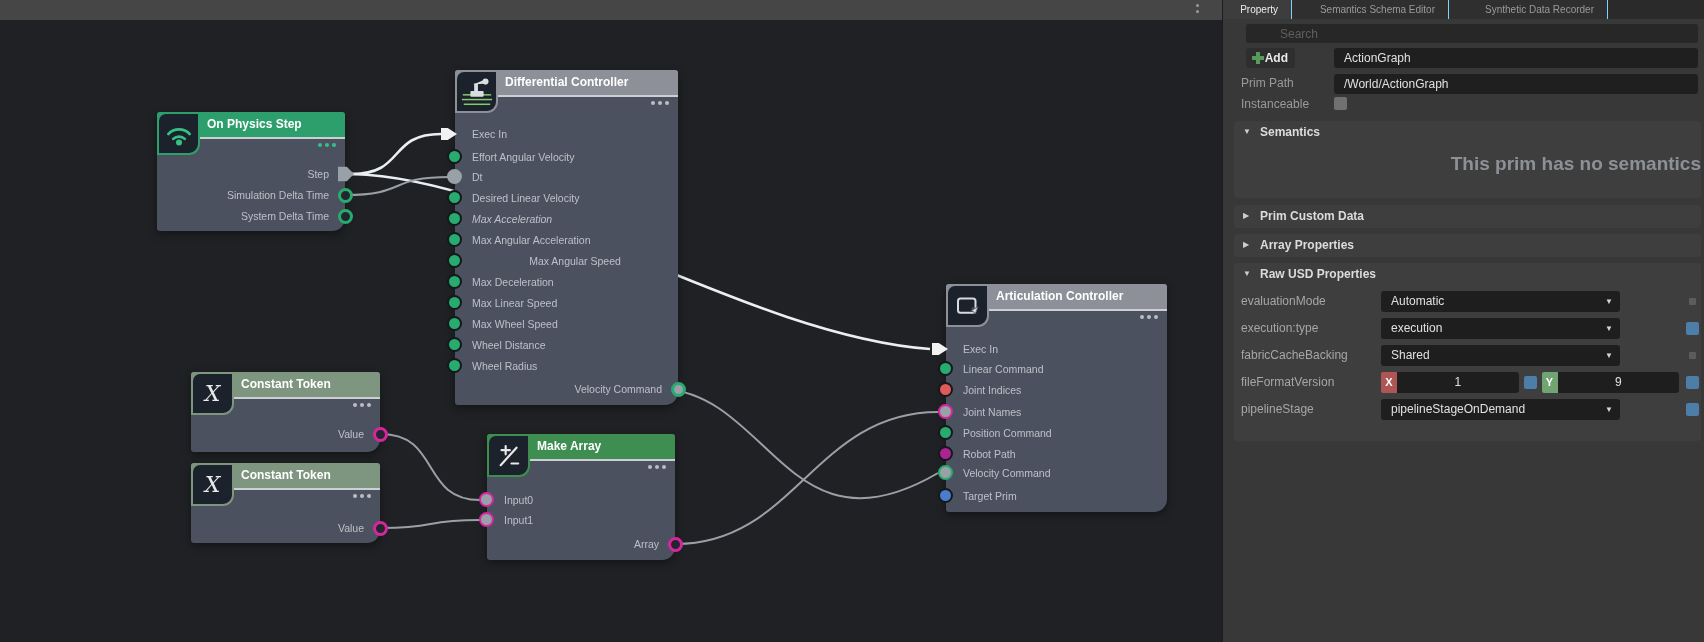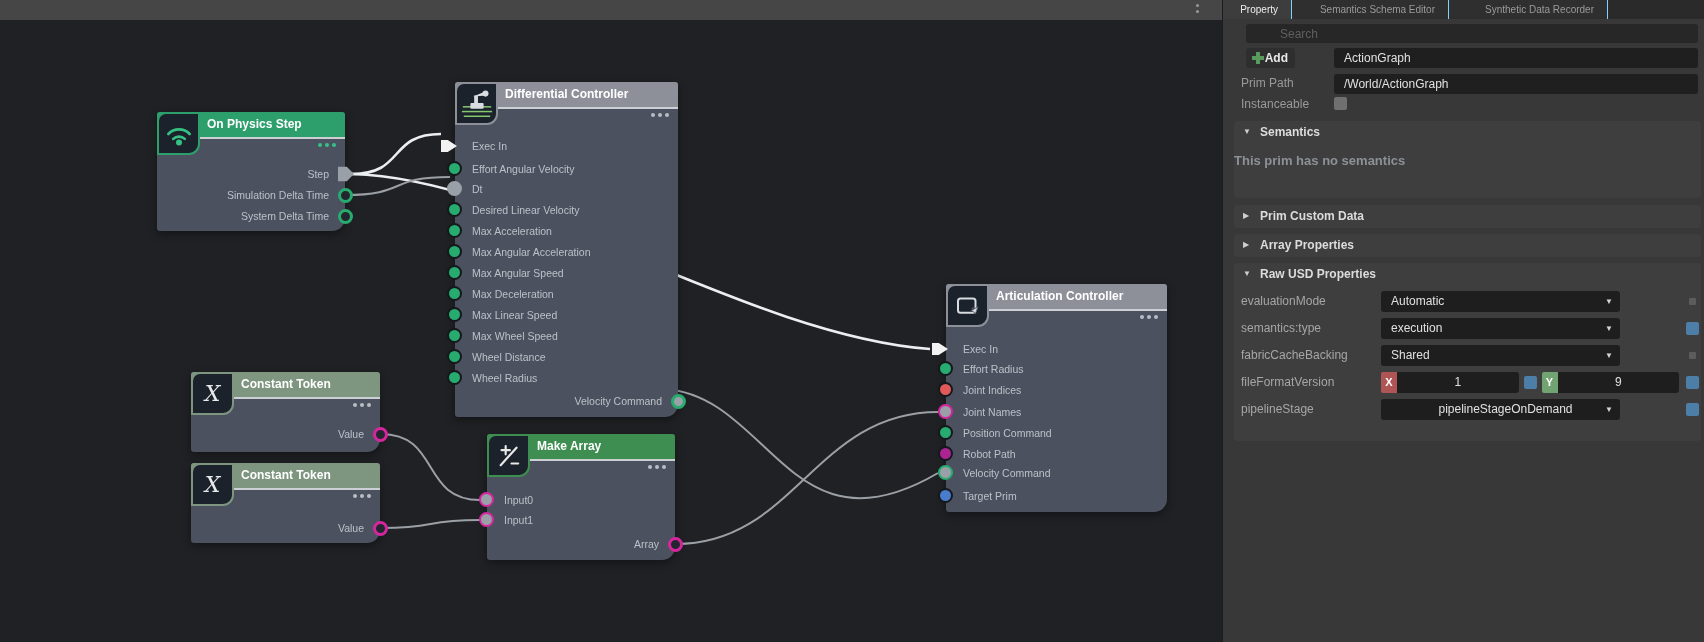--- a/index.html
+++ b/index.html
@@ -58,22 +58,22 @@
   #add-plus::after{content:"";position:absolute;left:0;top:4px;width:12px;height:4px;background:#58995d;}
   .text-field{position:absolute;left:111px;width:364px;height:20px;background:#1f1f1f;border:none;
               border-radius:3px;box-sizing:border-box;color:#e0e0e0;font-size:12px;padding-left:10px;
               font-family:"Liberation Sans",sans-serif;}
   .panel-label{position:absolute;left:18px;color:#9a9a9a;font-size:12px;}
   #instanceable-box{position:absolute;left:111px;top:97px;width:13px;height:13px;background:#707070;border-radius:2px;}
   .section{position:absolute;left:11px;width:467px;background:#3e3e3e;border-radius:4px;}
   .sec-header{position:absolute;left:0;top:0;right:0;height:22px;line-height:22px;}
   .sec-tri{position:absolute;left:9px;top:0;font-size:8px;color:#cfcfcf;line-height:22px;}
   .sec-label{position:absolute;left:26px;font-weight:bold;color:#dcdcdc;font-size:12px;}
-  .sec-empty{position:absolute;left:0;right:0;top:32px;text-align:left;font-weight:bold;
-             font-size:13px;color:#8d9196;}
+  .sec-empty{position:absolute;left:0;right:0;top:32px;text-align:right;font-weight:bold;
+             font-size:19px;color:#8d9196;}
   .raw-row{position:absolute;left:0;right:0;height:27px;}
   .raw-label{position:absolute;left:7px;line-height:21px;color:#a6a6a6;font-size:12px;}
   .dd{position:absolute;left:147px;top:0;width:239px;height:21px;background:#1e1e1e;border-radius:3px;}
   .dd-val{margin-left:10px;line-height:21px;font-size:12px;color:#e0e0e0;}
   .dd-arr{position:absolute;right:7px;top:0;line-height:21px;font-size:8px;color:#d6d6d6;}
   .vec{position:absolute;left:147px;top:0;width:298px;height:21px;display:flex;align-items:center;}
   .axis{width:16px;height:21px;line-height:21px;text-align:center;font-size:11px;font-weight:bold;
         color:#ffffff;border-radius:2px 0 0 2px;flex:none;}
   .vfield{flex:1;height:21px;line-height:21px;background:#1e1e1e;text-align:center;font-size:12px;
           color:#e0e0e0;border-radius:0 3px 3px 0;}
@@ -127,21 +127,21 @@
         </div>
         <div class="port-row" style="top: 73px;">
           <span class="pin-data-out" style="border-color: rgb(39, 171, 110);"></span>
           <span class="port-label-out">Simulation Delta Time</span>
         </div>
         <div class="port-row" style="top: 94px;">
           <span class="pin-data-out" style="border-color: rgb(39, 171, 110);"></span>
           <span class="port-label-out">System Delta Time</span>
         </div>
       </div>
-      <div class="node" style="left: 455px; top: 70px; width: 223px; height: 335px; margin-top: 12px;">
+      <div class="node" style="left: 455px; top: 70px; width: 223px; height: 335px;">
         <div class="node-header" style="background: rgb(141, 144, 153);"></div>
         <div class="icon-box" style="border-color: rgb(141, 144, 153);">
           <svg width="34" height="34" viewBox="0 0 36 36">
             <g stroke="#86c86f" stroke-width="1.6">
               <line x1="3" y1="21" x2="33" y2="21"></line>
               <line x1="2" y1="26" x2="34" y2="26"></line>
               <line x1="4" y1="31" x2="32" y2="31"></line>
             </g>
             <g fill="#d9dde2">
               <rect x="11" y="17" width="14" height="6" rx="1"></rect>
@@ -154,23 +154,23 @@
         <div class="node-title">Differential Controller</div>
         <div class="dots">
           <i></i>
           <i></i>
           <i></i>
         </div>
         <div class="port-row" style="top: 54px;"><span class="pin-exec-in"></span><span class="port-label-in">Exec In</span></div>
         <div class="port-row" style="top: 77px;"><span class="pin-data-in" style="background: rgb(39, 171, 110);"></span><span class="port-label-in">Effort Angular Velocity</span></div>
         <div class="port-row" style="top: 97px;"><span class="pin-data-in" style="background: rgb(154, 160, 168); border-color: rgb(154, 160, 168);"></span><span class="port-label-in">Dt</span></div>
         <div class="port-row" style="top: 118px;"><span class="pin-data-in" style="background: rgb(39, 171, 110);"></span><span class="port-label-in">Desired Linear Velocity</span></div>
-        <div class="port-row" style="top: 139px;"><span class="pin-data-in" style="background: rgb(39, 171, 110);"></span><span class="port-label-in">Max Acceleration</span></div>
+        <div class="port-row" style="top: 139px; font-style: italic;"><span class="pin-data-in" style="background: rgb(39, 171, 110);"></span><span class="port-label-in">Max Acceleration</span></div>
         <div class="port-row" style="top: 160px;"><span class="pin-data-in" style="background: rgb(39, 171, 110);"></span><span class="port-label-in">Max Angular Acceleration</span></div>
-        <div class="port-row" style="top: 181px;"><span class="pin-data-in" style="background: rgb(39, 171, 110);"></span><span class="port-label-in">Max Angular Speed</span></div>
+        <div class="port-row" style="top: 181px; text-align: center;"><span class="pin-data-in" style="background: rgb(39, 171, 110);"></span><span class="port-label-in">Max Angular Speed</span></div>
         <div class="port-row" style="top: 202px;"><span class="pin-data-in" style="background: rgb(39, 171, 110);"></span><span class="port-label-in">Max Deceleration</span></div>
         <div class="port-row" style="top: 223px;"><span class="pin-data-in" style="background: rgb(39, 171, 110);"></span><span class="port-label-in">Max Linear Speed</span></div>
         <div class="port-row" style="top: 244px;"><span class="pin-data-in" style="background: rgb(39, 171, 110);"></span><span class="port-label-in">Max Wheel Speed</span></div>
         <div class="port-row" style="top: 265px;"><span class="pin-data-in" style="background: rgb(39, 171, 110);"></span><span class="port-label-in">Wheel Distance</span></div>
         <div class="port-row" style="top: 286px;"><span class="pin-data-in" style="background: rgb(39, 171, 110);"></span><span class="port-label-in">Wheel Radius</span></div>
         <div class="port-row" style="top: 309px;">
           <span class="pin-data-out" style="border-color: rgb(39, 171, 110); background: rgb(154, 160, 168);"></span>
           <span class="port-label-out">Velocity Command</span>
         </div>
       </div>
@@ -240,21 +240,21 @@
             <circle cx="24" cy="21" r="1.6" fill="#4c5160"></circle>
           </svg>
         </div>
         <div class="node-title">Articulation Controller</div>
         <div class="dots">
           <i></i>
           <i></i>
           <i></i>
         </div>
         <div class="port-row" style="top: 55px;"><span class="pin-exec-in"></span><span class="port-label-in">Exec In</span></div>
-        <div class="port-row" style="top: 75px;"><span class="pin-data-in" style="background: rgb(39, 171, 110);"></span><span class="port-label-in">Effort Radius</span></div>
+        <div class="port-row" style="top: 75px;"><span class="pin-data-in" style="background: rgb(39, 171, 110);"></span><span class="port-label-in">Linear Command</span></div>
         <div class="port-row" style="top: 96px;"><span class="pin-data-in" style="background: rgb(224, 90, 90);"></span><span class="port-label-in">Joint Indices</span></div>
         <div class="port-row" style="top: 118px;"><span class="pin-data-in" style="background: rgb(154, 160, 168); border-color: rgb(214, 38, 158);"></span><span class="port-label-in">Joint Names</span></div>
         <div class="port-row" style="top: 139px;"><span class="pin-data-in" style="background: rgb(39, 171, 110);"></span><span class="port-label-in">Position Command</span></div>
         <div class="port-row" style="top: 160px;"><span class="pin-data-in" style="background: rgb(173, 35, 145);"></span><span class="port-label-in">Robot Path</span></div>
         <div class="port-row" style="top: 179px;"><span class="pin-data-in" style="background: rgb(154, 160, 168); border-color: rgb(39, 171, 110);"></span><span class="port-label-in">Velocity Command</span></div>
         <div class="port-row" style="top: 202px;"><span class="pin-data-in" style="background: rgb(74, 124, 204);"></span><span class="port-label-in">Target Prim</span></div>
       </div>
     </div>
 
   <div id="panel">
@@ -306,21 +306,21 @@
           <span class="raw-label">evaluationMode</span>
           <div class="dd">
             <div class="dd-val">Automatic</div>
             <span class="dd-arr">▼</span>
           </div>
           <div class="ind">
             <div class="ind-mini"></div>
           </div>
         </div>
         <div class="raw-row" style="top: 55px;">
-          <span class="raw-label">semantics:type</span>
+          <span class="raw-label">execution:type</span>
           <div class="dd">
             <div class="dd-val">execution</div>
             <span class="dd-arr">▼</span>
           </div>
           <div class="ind">
             <div class="ind-blue"></div>
           </div>
         </div>
         <div class="raw-row" style="top: 82px;">
           <span class="raw-label">fabricCacheBacking</span>
@@ -338,21 +338,21 @@
             <span class="axis" style="background: rgb(176, 85, 85);">X</span>
             <span class="vfield">1</span>
             <span class="sq"></span>
             <span class="axis" style="background: rgb(114, 163, 114);">Y</span>
             <span class="vfield">9</span>
           </div>
           <div class="ind">
             <div class="ind-blue"></div>
           </div>
         </div>
-        <div class="raw-row" style="top: 136px; text-align: center;">
+        <div class="raw-row" style="top: 136px;">
           <span class="raw-label">pipelineStage</span>
           <div class="dd">
             <div class="dd-val">pipelineStageOnDemand</div>
             <span class="dd-arr">▼</span>
           </div>
           <div class="ind">
             <div class="ind-blue"></div>
           </div>
         </div>
       </div>

